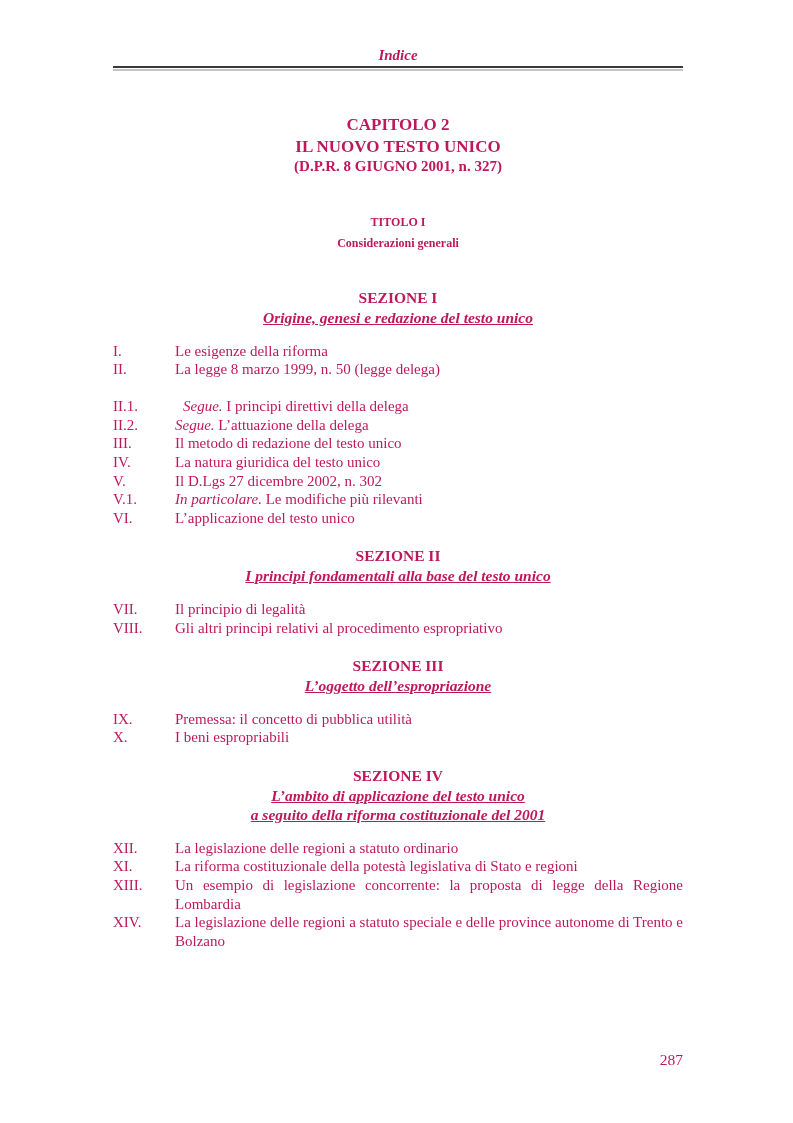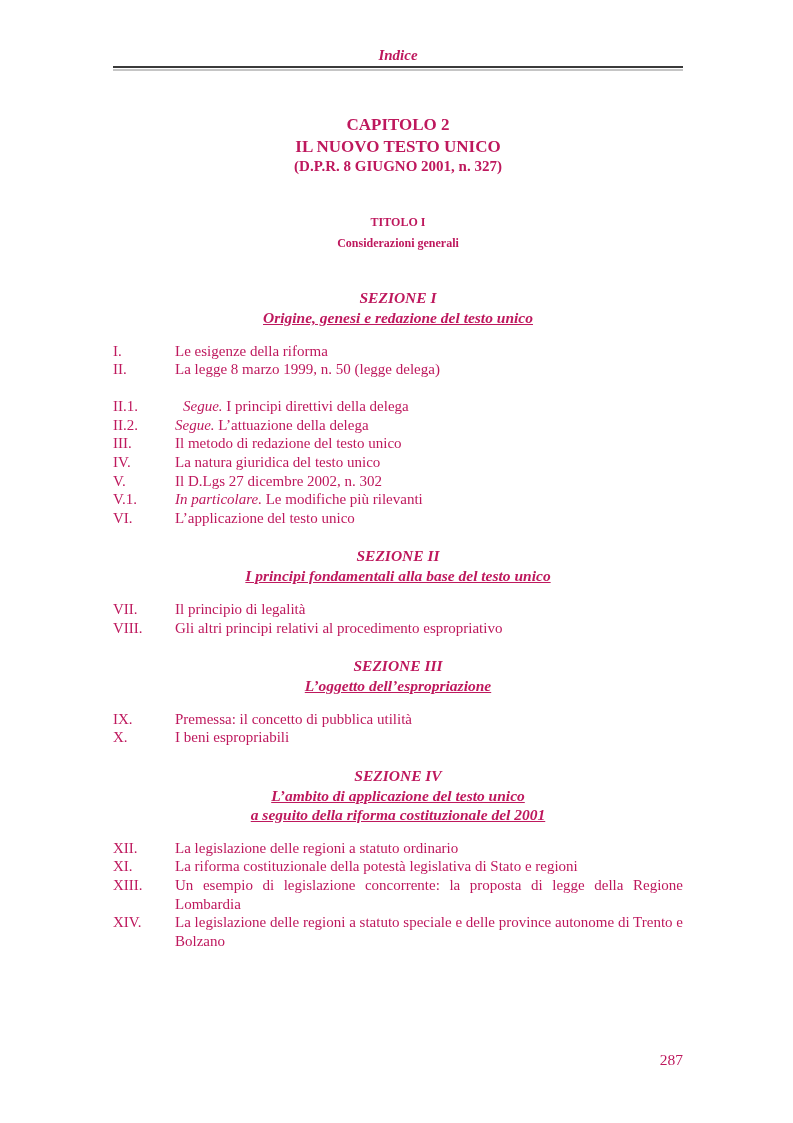--- a/index.html
+++ b/index.html
@@ -56,21 +56,20 @@
   }
   .titolo div {
     font-size: 12px;
     line-height: 21px;
   }
   
   .toc-section .section-heading {
     margin-top: 18px;
     text-align: center;
     font-weight: bold;
-    font-style: italic;
     font-size: 15.5px;
     line-height: 21px;
   }
   .toc-section:first-child .section-heading {
     margin-top: 33px;
   }
   .toc-section .section-subtitle {
     text-align: center;
     font-weight: bold;
     font-style: italic;

